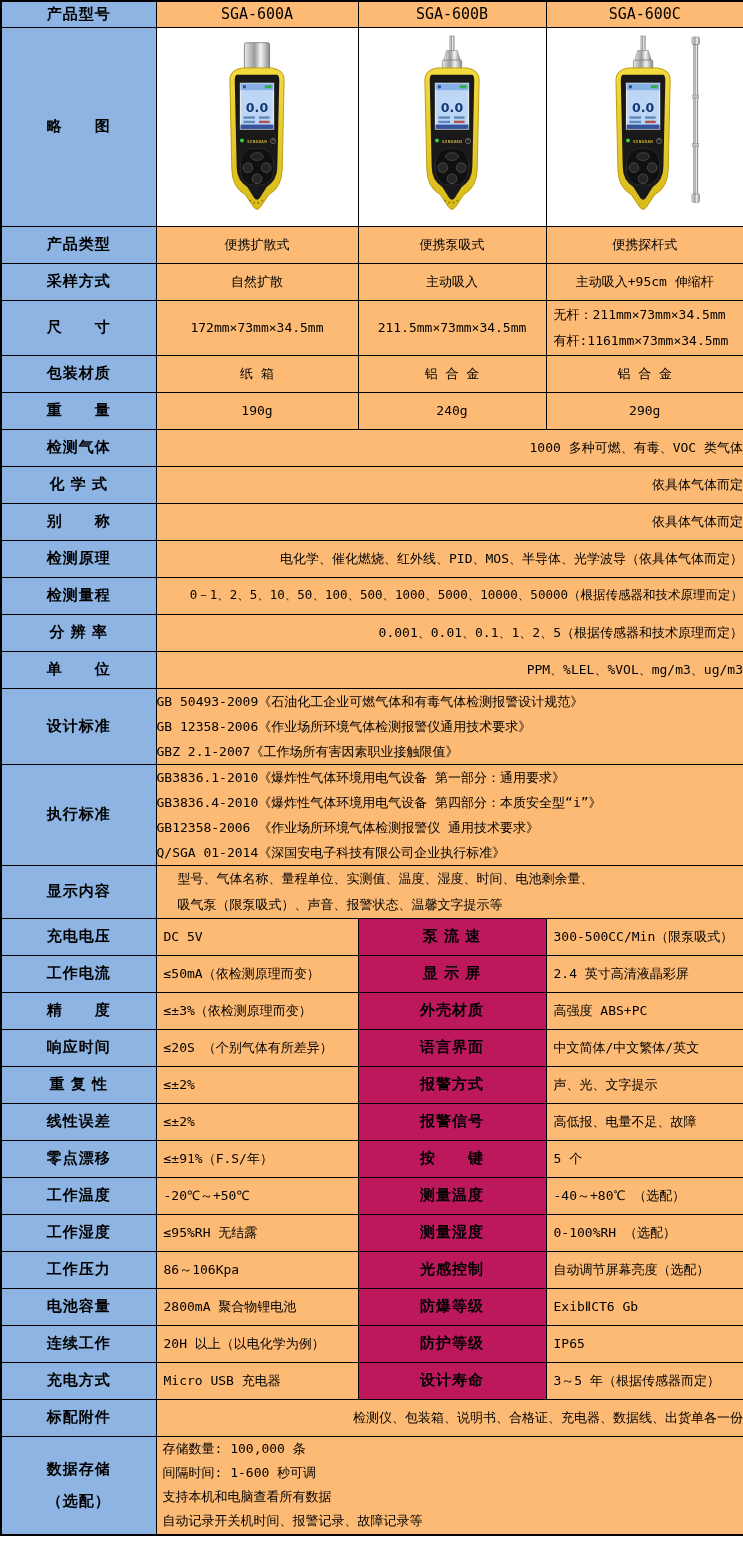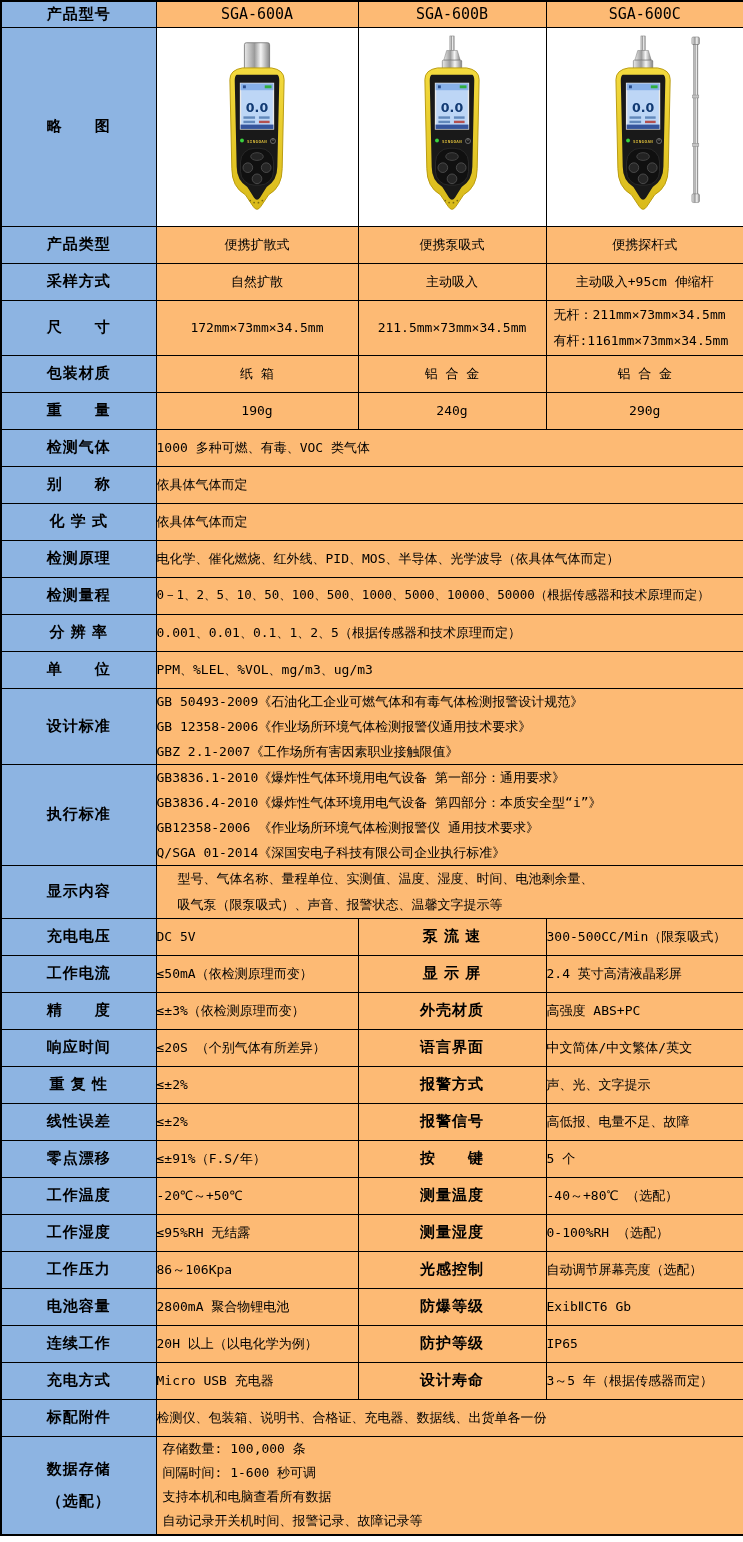--- a/index.html
+++ b/index.html
@@ -1,24 +1,24 @@
 <!DOCTYPE html>
 <html><head>
 <meta charset="utf-8">
 <style>
   html,body{margin:0;padding:0;background:#fff;}
   body{font-family:"Liberation Sans",sans-serif;color:#000;width:743px;}
   table.spec{border-collapse:collapse;table-layout:fixed;width:743px;border:2px solid #000;}
   td,th{border:1px solid #000;padding:0;overflow:hidden;vertical-align:middle;}
   th.lbl{background:#8db4e2;font-size:15px;font-weight:700;text-align:center;letter-spacing:1px;line-height:1.25;}
-  td.mid-lbl{background:#fdba74;font-size:15px;font-weight:700;text-align:center;letter-spacing:1px;}
+  td.mid-lbl{background:#be185d;font-size:15px;font-weight:700;text-align:center;letter-spacing:1px;}
   td.val{background:#fdba74;font-size:13px;font-family:"DejaVu Sans Mono","Liberation Mono",monospace;}
   td.val.center{text-align:center;}
-  td.val.left{text-align:left;padding-left:0;}
-  td.val.left-sm{text-align:left;}
+  td.val.left{text-align:right;padding-left:0;}
+  td.val.left-sm{text-align:left;padding-left:7px;}
   td.img-cell{background:#fff;text-align:center;vertical-align:middle;}
   .rh38{height:26px}.rh199{height:199px}.rh37{height:37px}.rh55{height:55px}
   .rh75{height:75px}.rh101{height:101px}.rh52{height:52px}.rh99{height:99px}
   .mline div{line-height:25px;text-align:left;}
   .mline26 div{line-height:26px;padding-left:21px;text-align:left;}
   .mline24 div{line-height:24px;padding-left:6px;text-align:left;}
   .dim-lines div{line-height:26px;padding-left:7px;text-align:left;}
   .two-line-lbl div{line-height:32px;}
   svg.dev{display:inline-block;vertical-align:middle;}
   .brand-txt{font-family:"DejaVu Sans Mono",monospace;font-weight:700;}
@@ -220,25 +220,25 @@
     <td class="val center">190g</td>
     <td class="val center">240g</td>
     <td class="val center">290g</td>
   </tr>
 
   <tr class="rh37">
     <th class="lbl">检测气体</th>
     <td class="val left" colspan="3">1000 多种可燃、有毒、VOC 类气体</td>
   </tr>
   <tr class="rh37">
+    <th class="lbl">化 学 式</th>
+    <td class="val left" colspan="3">依具体气体而定</td>
+  </tr>
+  <tr class="rh37">
     <th class="lbl">别　　称</th>
-    <td class="val left" colspan="3">依具体气体而定</td>
-  </tr>
-  <tr class="rh37">
-    <th class="lbl">化 学 式</th>
     <td class="val left" colspan="3">依具体气体而定</td>
   </tr>
   <tr class="rh37">
     <th class="lbl">检测原理</th>
     <td class="val left" colspan="3">电化学、催化燃烧、红外线、PID、MOS、半导体、光学波导（依具体气体而定）</td>
   </tr>
   <tr class="rh37">
     <th class="lbl">检测量程</th>
     <td class="val left" colspan="3" style="font-size:12.5px">0－1、2、5、10、50、100、500、1000、5000、10000、50000（根据传感器和技术原理而定）</td>
   </tr>

